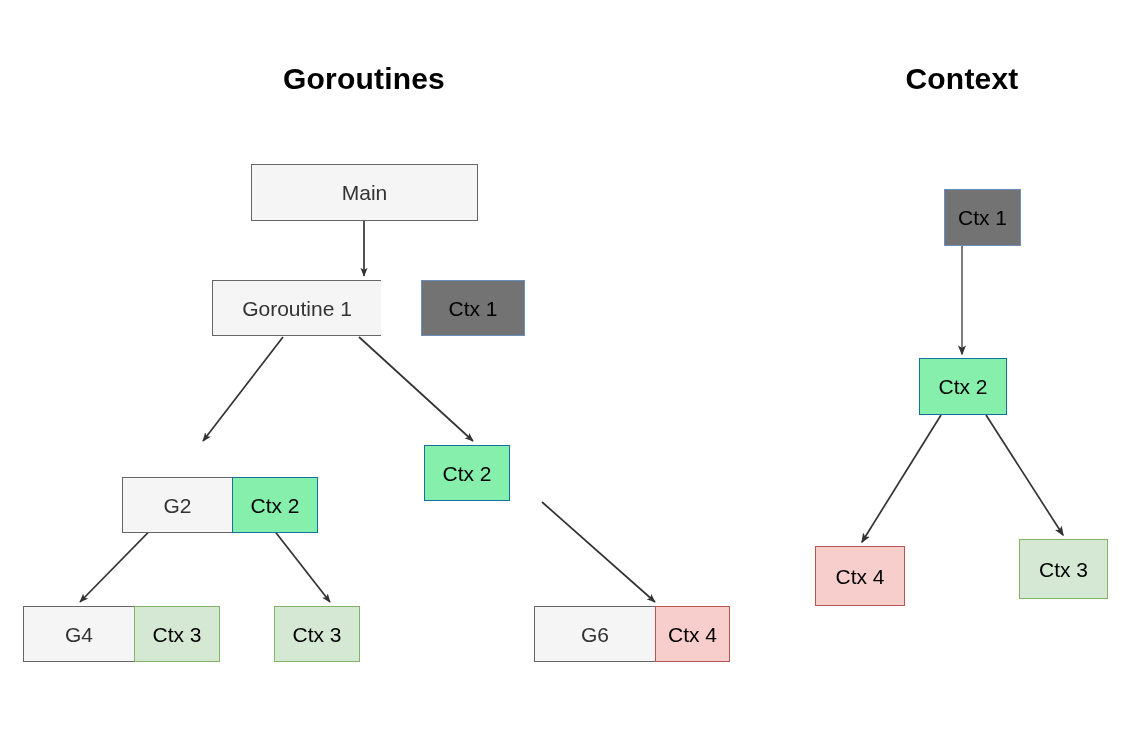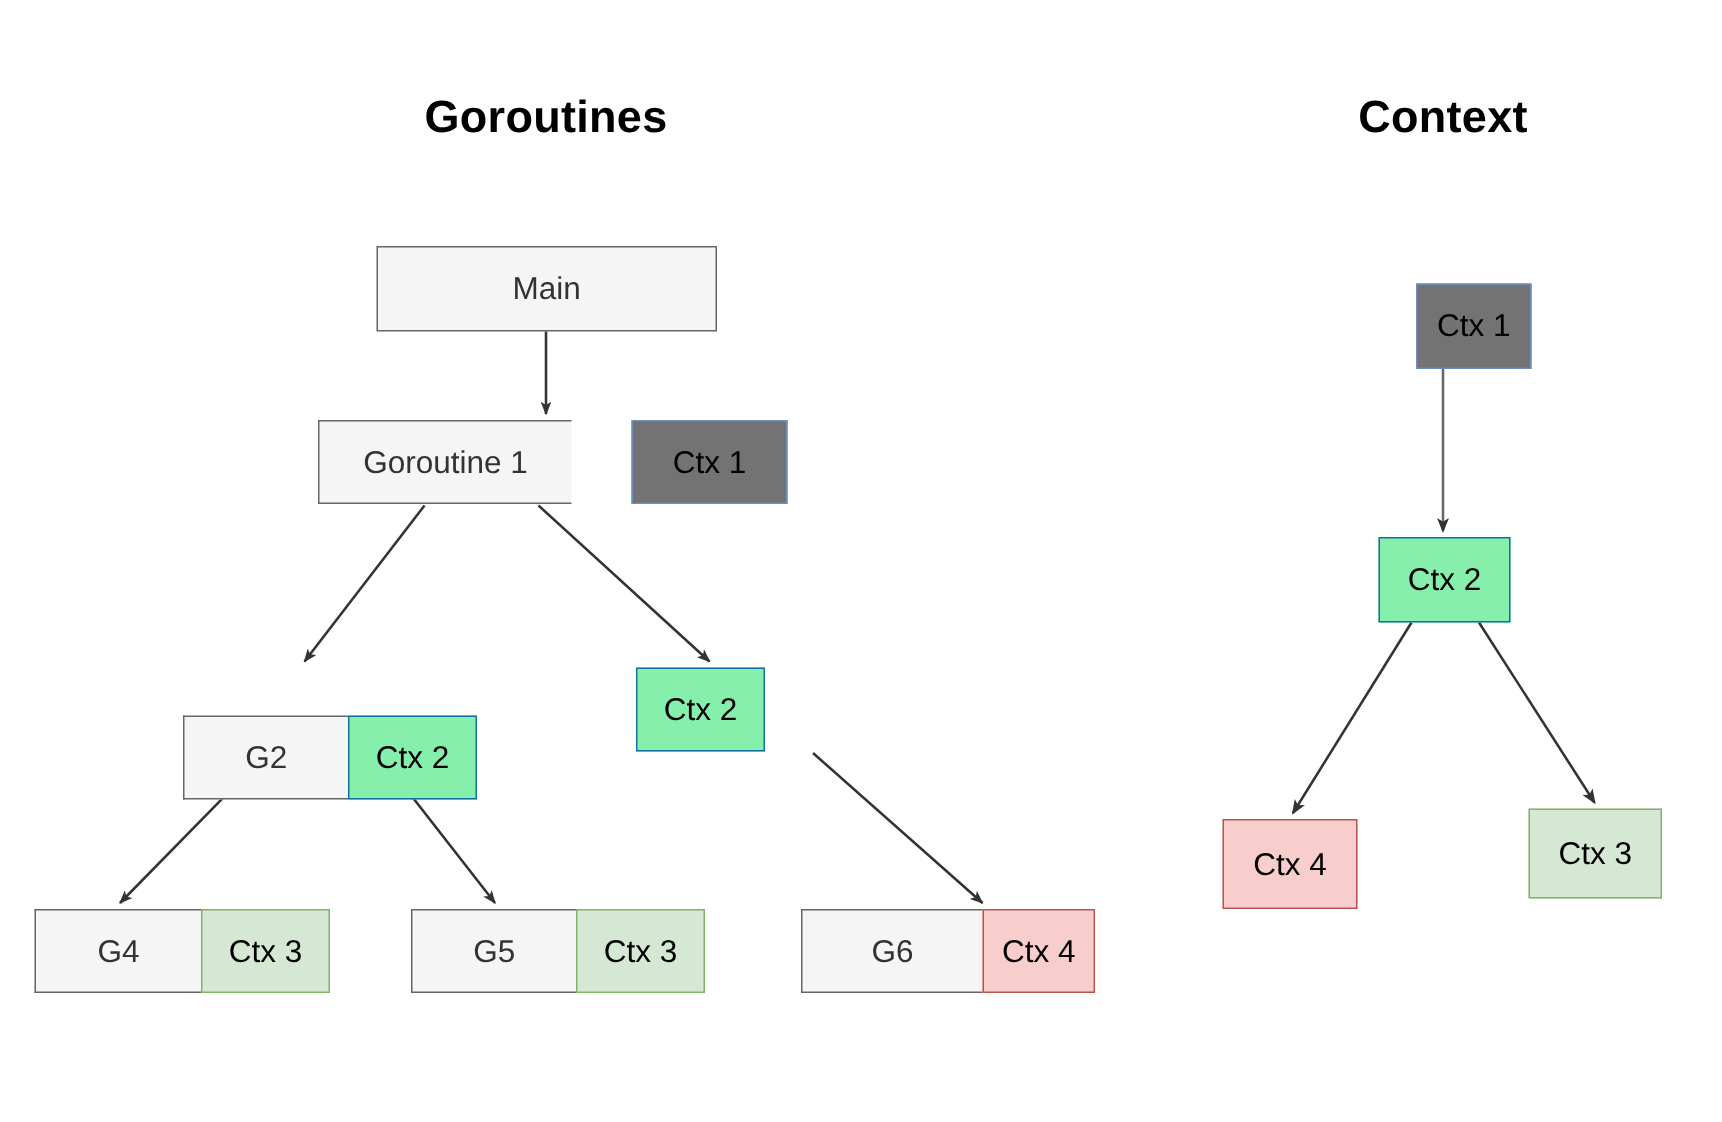--- a/index.html
+++ b/index.html
@@ -129,21 +129,20 @@
         <div class="cell blue-mid" style="width: 86px;">Ctx 2</div>
       </div>
       <div class="node" style="left: 424px; top: 445px; width: 194px; height: 56px;">
         <div class="cell blue-mid" style="width: 86px;">Ctx 2</div>
       </div>
       <div class="node" style="left: 23px; top: 606px; width: 197px; height: 56px;">
         <div class="cell gray has-right" style="width: 111px;">G4</div>
         <div class="cell green" style="width: 86px;">Ctx 3</div>
       </div>
       <div class="node" style="left: 274px; top: 606px; width: 196px; height: 56px;">
-        <div class="cell gray has-right" style="width: 110px;">G5</div>
         <div class="cell green" style="width: 86px;">Ctx 3</div>
       </div>
       <div class="node" style="left: 534px; top: 606px; width: 196px; height: 56px;">
         <div class="cell gray has-right" style="width: 121px;">G6</div>
         <div class="cell red" style="width: 75px;">Ctx 4</div>
       </div>
     </div>
 
   <div id="context-nodes">
       <div class="node" style="left: 904px; top: 189px; width: 117px; height: 57px;">

